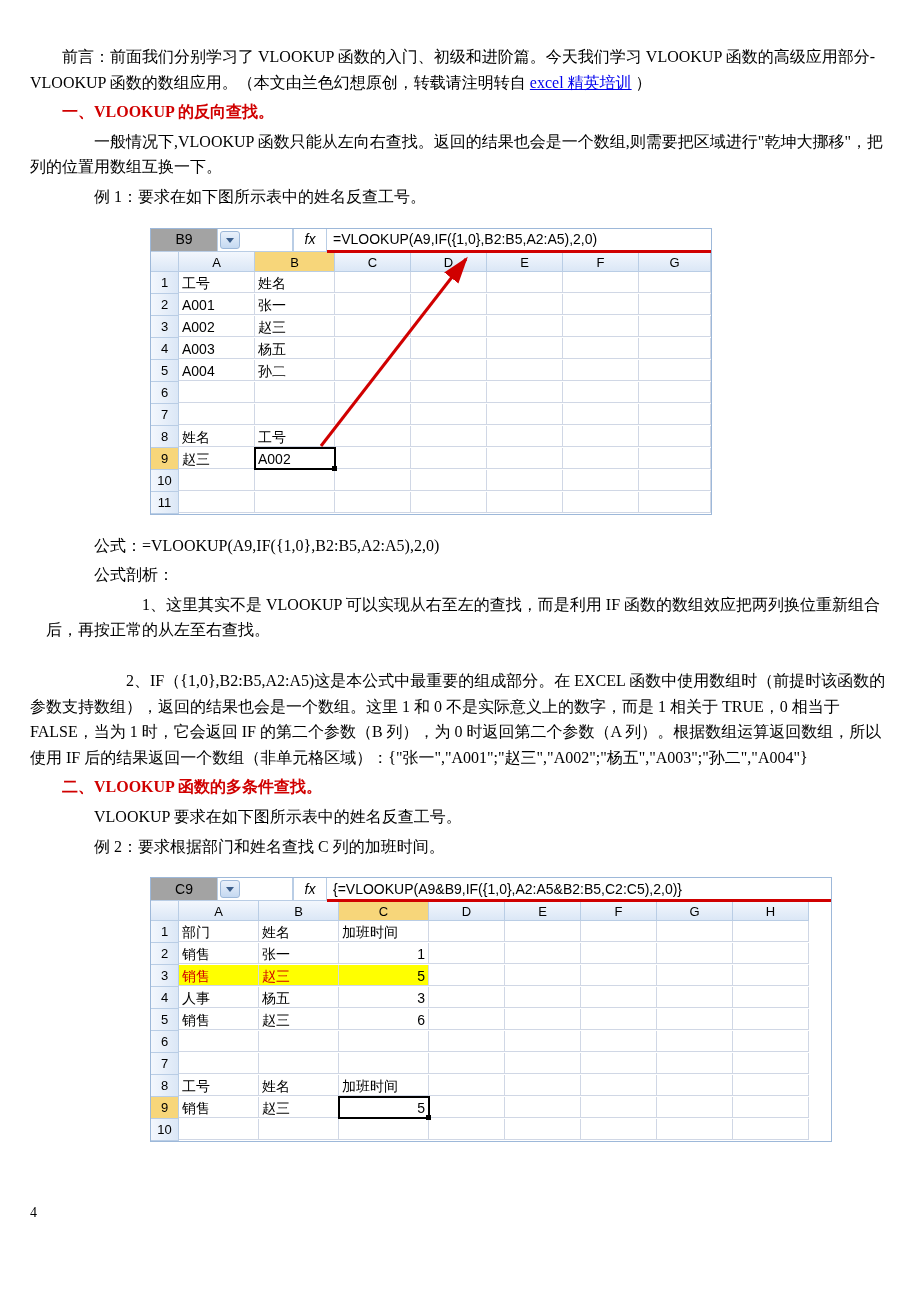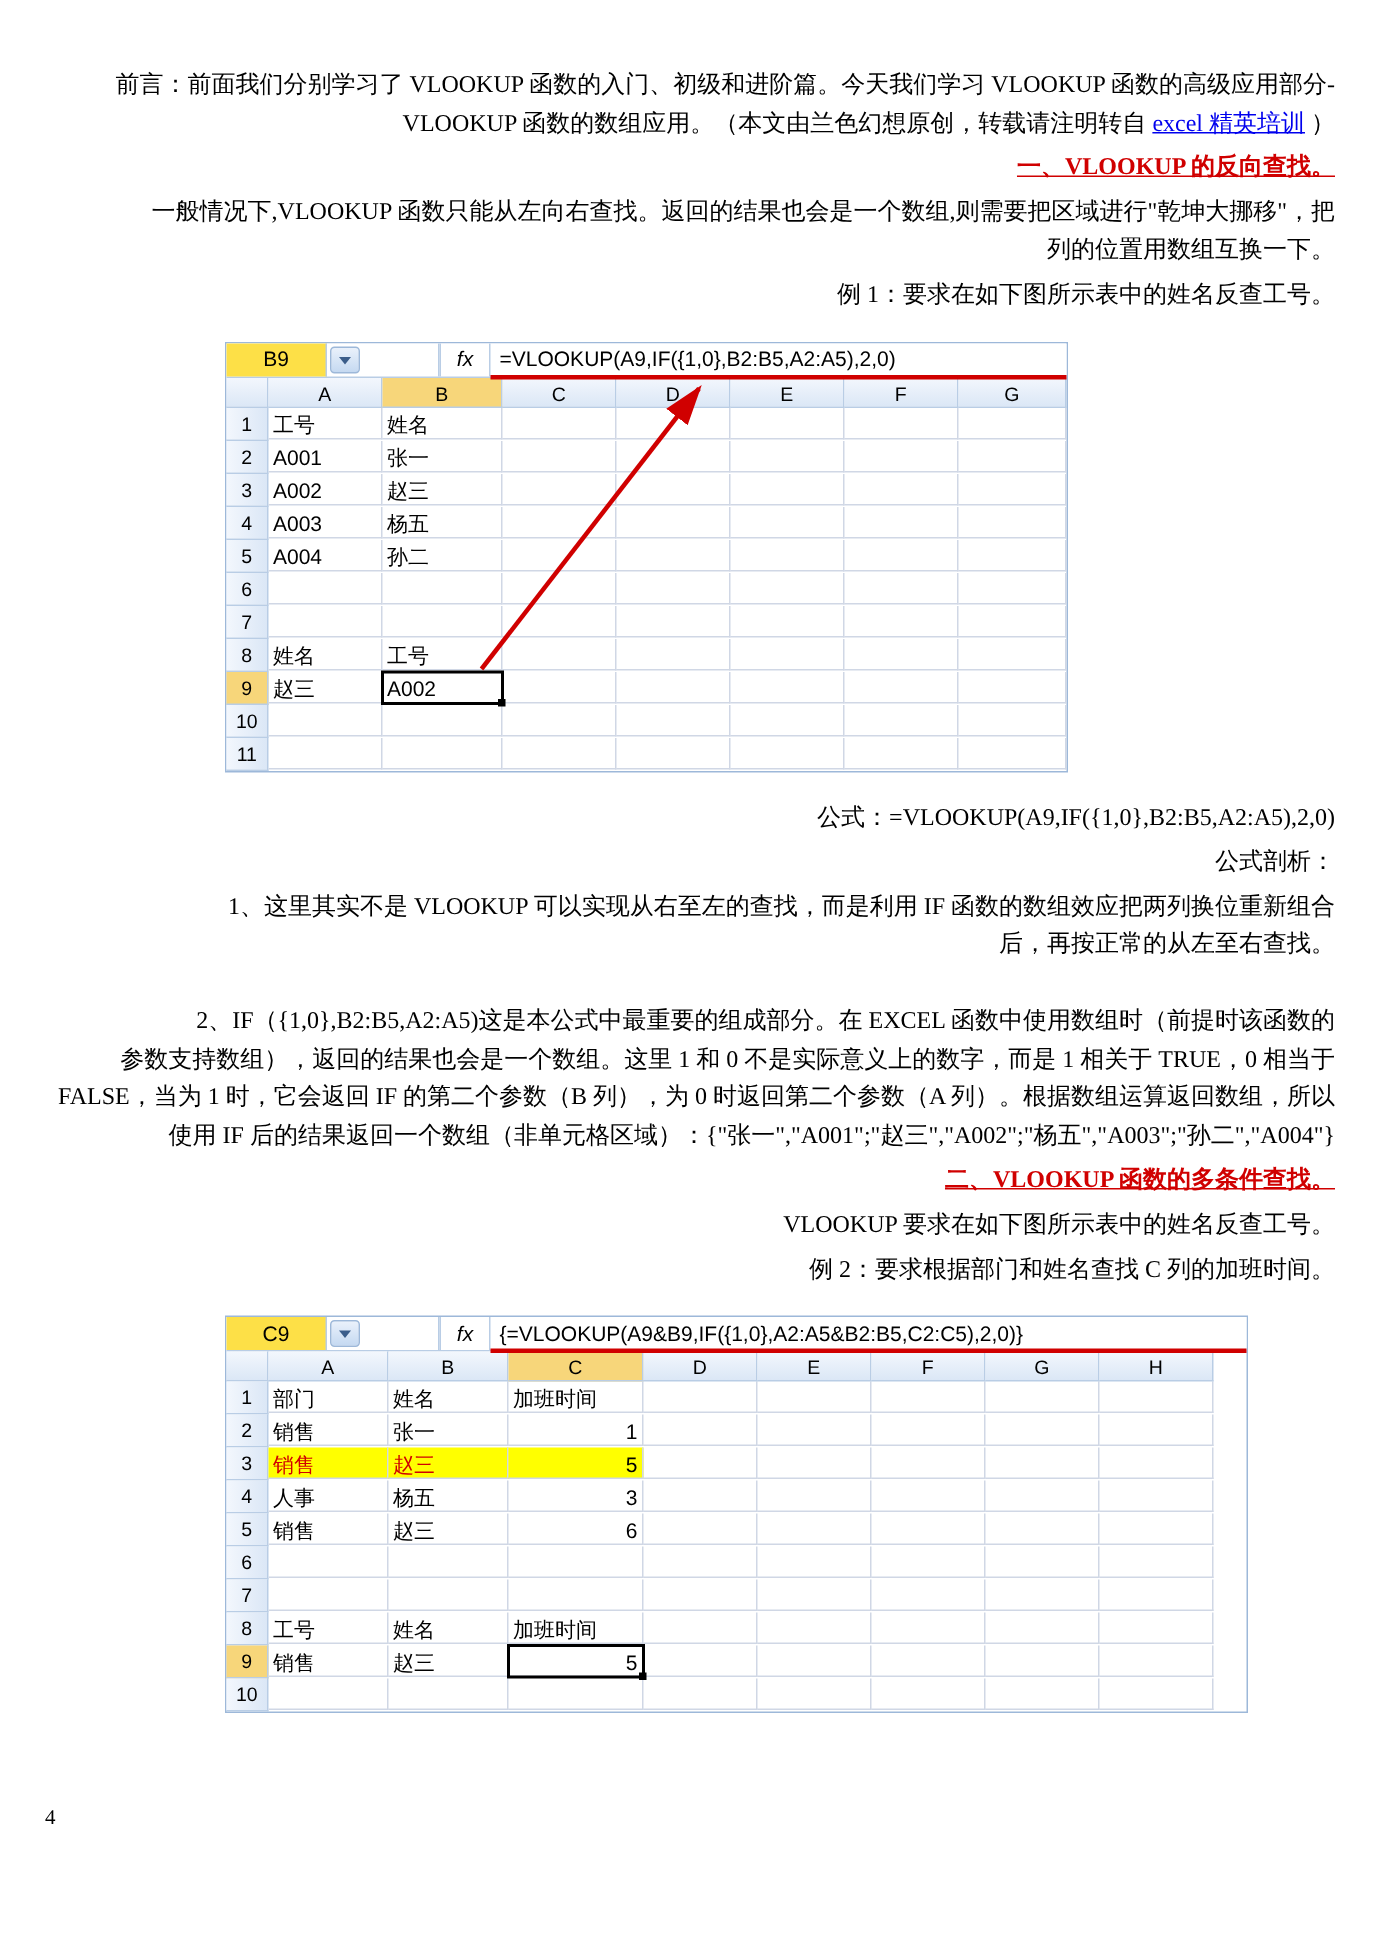--- a/index.html
+++ b/index.html
@@ -5,40 +5,40 @@
   body {
     font-family: "SimSun", "宋体", serif;
     font-size: 16px;
     line-height: 1.6;
     margin: 0;
     padding: 40px 30px;
     width: 860px;
     background: #fff;
     color: #000;
   }
-  p { margin: 4px 0; text-align: right; }
+  p { margin: 4px 0; }
   .indent1 { text-indent: 2em; }
   .indent2 { text-indent: 4em; }
   .indent3 { text-indent: 6em; margin-left: 16px; }
   a { color: #0000ee; text-decoration: underline; }
-  .red-bold { color: #d00000; font-weight: bold; text-decoration: underline; }
+  .red-bold { color: #d00000; font-weight: bold; }
 
   .excel-block {
     margin: 18px auto 18px 120px;
     border: 1px solid #9db8d9;
     font-family: "SimSun", "宋体", Arial, sans-serif;
     font-size: 14px;
     width: fit-content;
     background: #fff;
     position: relative;
   }
   .fx-row { display: flex; height: 22px; border-bottom: 1px solid #b9cde5; background: #fff; }
   .name-box {
     width: 66px; border-right: 1px solid #b9cde5; display: flex;
-    align-items: center; justify-content: center; background: #fde047; text-align: center;
+    align-items: center; justify-content: center; background: #a3a3a3; text-align: center;
   }
   .dd-btn {
     width: 18px; background: linear-gradient(#eaf1fb,#c5d9f1);
     border: 1px solid #9db8d9; border-radius: 3px; margin: 2px;
     display: flex; align-items: center; justify-content: center;
   }
   .dd-btn svg { display:block; }
   .fx-label {
     width: 32px; font-style: italic; display:flex; align-items:center;
     justify-content:center; border-left:1px solid #b9cde5; border-right:1px solid #b9cde5;

